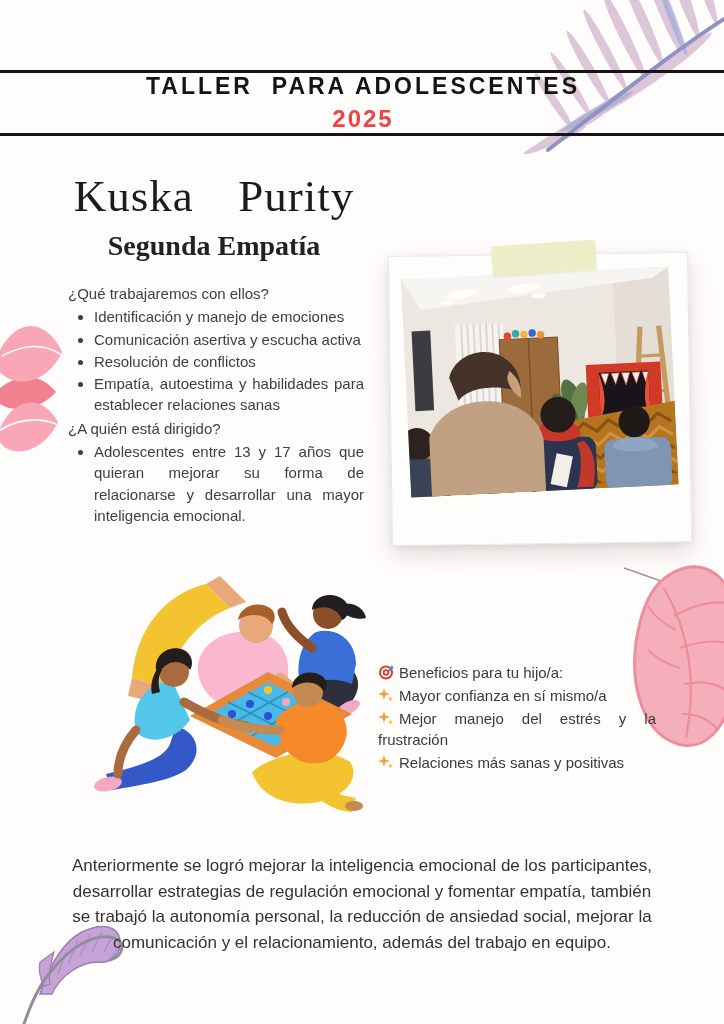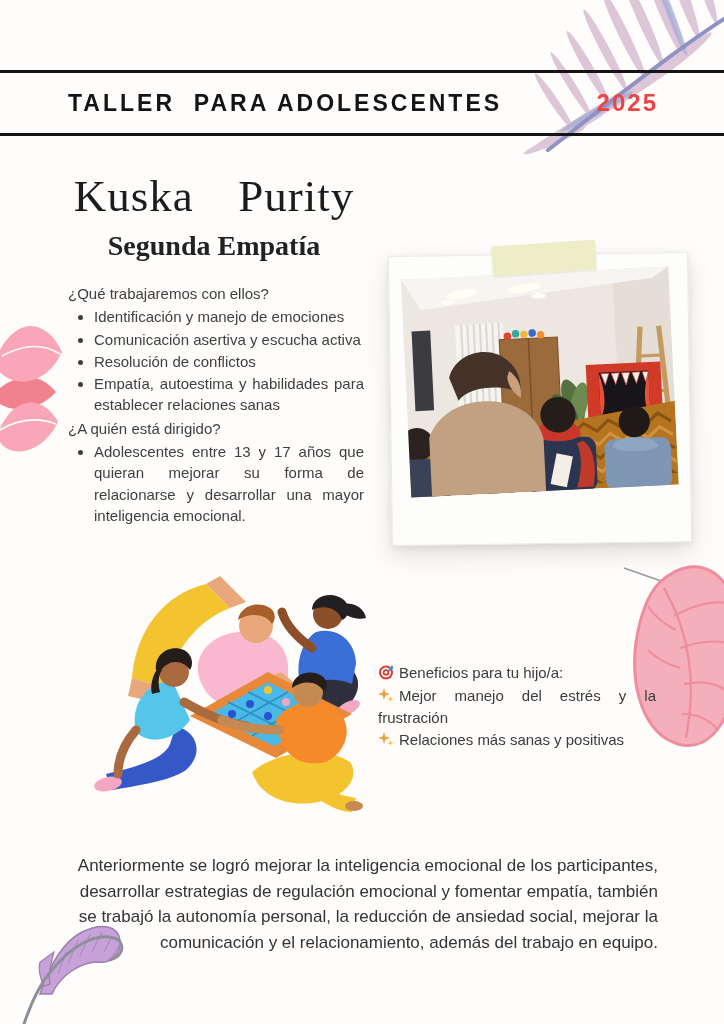--- a/index.html
+++ b/index.html
@@ -12,21 +12,21 @@
   .fern{top:-8px;right:-8px;width:244px;height:180px;}
   .left-leaves{top:300px;left:0;width:64px;height:176px;}
   .right-leaf{top:538px;right:-24px;width:128px;height:232px;}
   .feather{top:890px;left:10px;width:120px;height:134px;}
   
   .rule{position:absolute;left:0;right:0;height:3px;background:#141414;z-index:2;}
   .rule-top{top:70px;} .rule-bottom{top:133px;}
   .header-band{
     position:absolute;top:73px;left:0;right:0;height:60px;z-index:3;
     display:flex;align-items:center;justify-content:space-between;
-    padding:0 66px 0 68px;box-sizing:border-box;
+    padding:0 66px 0 68px;box-sizing:border-box;flex-direction:column;
   }
   .header-title{
     font-size:23px;font-weight:700;letter-spacing:3px;color:#141414;white-space:pre;
   }
   .header-year{font-size:24px;font-weight:700;letter-spacing:2px;color:#ef4444;}
   
   .title-block{position:absolute;top:170px;left:64px;width:300px;text-align:center;z-index:1;}
   .main-title{
     font-family:"Liberation Serif",serif;font-size:45px;font-weight:400;
     color:#1c1c1c;letter-spacing:1px;word-spacing:10px;white-space:pre;margin:0;
@@ -61,21 +61,21 @@
   .illustration svg{width:100%;height:100%;display:block;}
   
   .benefits{position:absolute;top:619px;left:378px;width:278px;z-index:1;
     font-size:15px;line-height:1.45;color:#3b3b3b;margin-top:43px;}
   .benefit-line{text-align:justify;margin:0 0 1px 0;}
   .benefit-heading{text-align:left;}
   .inline-ico{display:inline-block;width:16px;height:16px;vertical-align:-2px;margin-right:5px;}
   
   .footer-par{
     position:absolute;top:836px;left:66px;width:592px;z-index:1;
-    font-size:17px;line-height:1.5;color:#333;text-align:right;
+    font-size:17px;line-height:1.5;color:#333;text-align:center;
   }
 </style>
 </head>
 <body>
 
 <div class="page">
 
   <svg class="deco fern" viewBox="0 0 244 180">
     <g fill="#dcc6d7">
       <g transform="translate(228,30) rotate(-108)">
@@ -349,20 +349,26 @@
         <circle cx="8" cy="8.5" r="5" fill="#ffffff"></circle>
         <circle cx="8" cy="8.5" r="3.2" fill="#e03a2f"></circle>
         <circle cx="8" cy="8.5" r="1.4" fill="#ffffff"></circle>
         <polygon points="10,6.5 14,1 15.5,4 12,7.5" fill="#3b8fd4"></polygon>
       </svg><span>Beneficios para tu hijo/a:</span>
     </p>
     <p class="benefit-line">
       <svg class="inline-ico" viewBox="0 0 16 16">
         <path d="M6,1 L7.4,5.6 L12,7 L7.4,8.4 L6,13 L4.6,8.4 L0,7 L4.6,5.6 Z" fill="#f0a13e"></path>
         <path d="M12.5,9 L13.3,11.2 L15.5,12 L13.3,12.8 L12.5,15 L11.7,12.8 L9.5,12 L11.7,11.2 Z" fill="#f6bc52"></path>
+      </svg><span>Mayor confianza en sí mismo/a</span>
+    </p>
+    <p class="benefit-line">
+      <svg class="inline-ico" viewBox="0 0 16 16">
+        <path d="M6,1 L7.4,5.6 L12,7 L7.4,8.4 L6,13 L4.6,8.4 L0,7 L4.6,5.6 Z" fill="#f0a13e"></path>
+        <path d="M12.5,9 L13.3,11.2 L15.5,12 L13.3,12.8 L12.5,15 L11.7,12.8 L9.5,12 L11.7,11.2 Z" fill="#f6bc52"></path>
       </svg><span>Mejor manejo del estrés y la frustración</span>
     </p>
     <p class="benefit-line">
       <svg class="inline-ico" viewBox="0 0 16 16">
         <path d="M6,1 L7.4,5.6 L12,7 L7.4,8.4 L6,13 L4.6,8.4 L0,7 L4.6,5.6 Z" fill="#f0a13e"></path>
         <path d="M12.5,9 L13.3,11.2 L15.5,12 L13.3,12.8 L12.5,15 L11.7,12.8 L9.5,12 L11.7,11.2 Z" fill="#f6bc52"></path>
       </svg><span>Relaciones más sanas y positivas</span>
     </p>
   </div>
 

